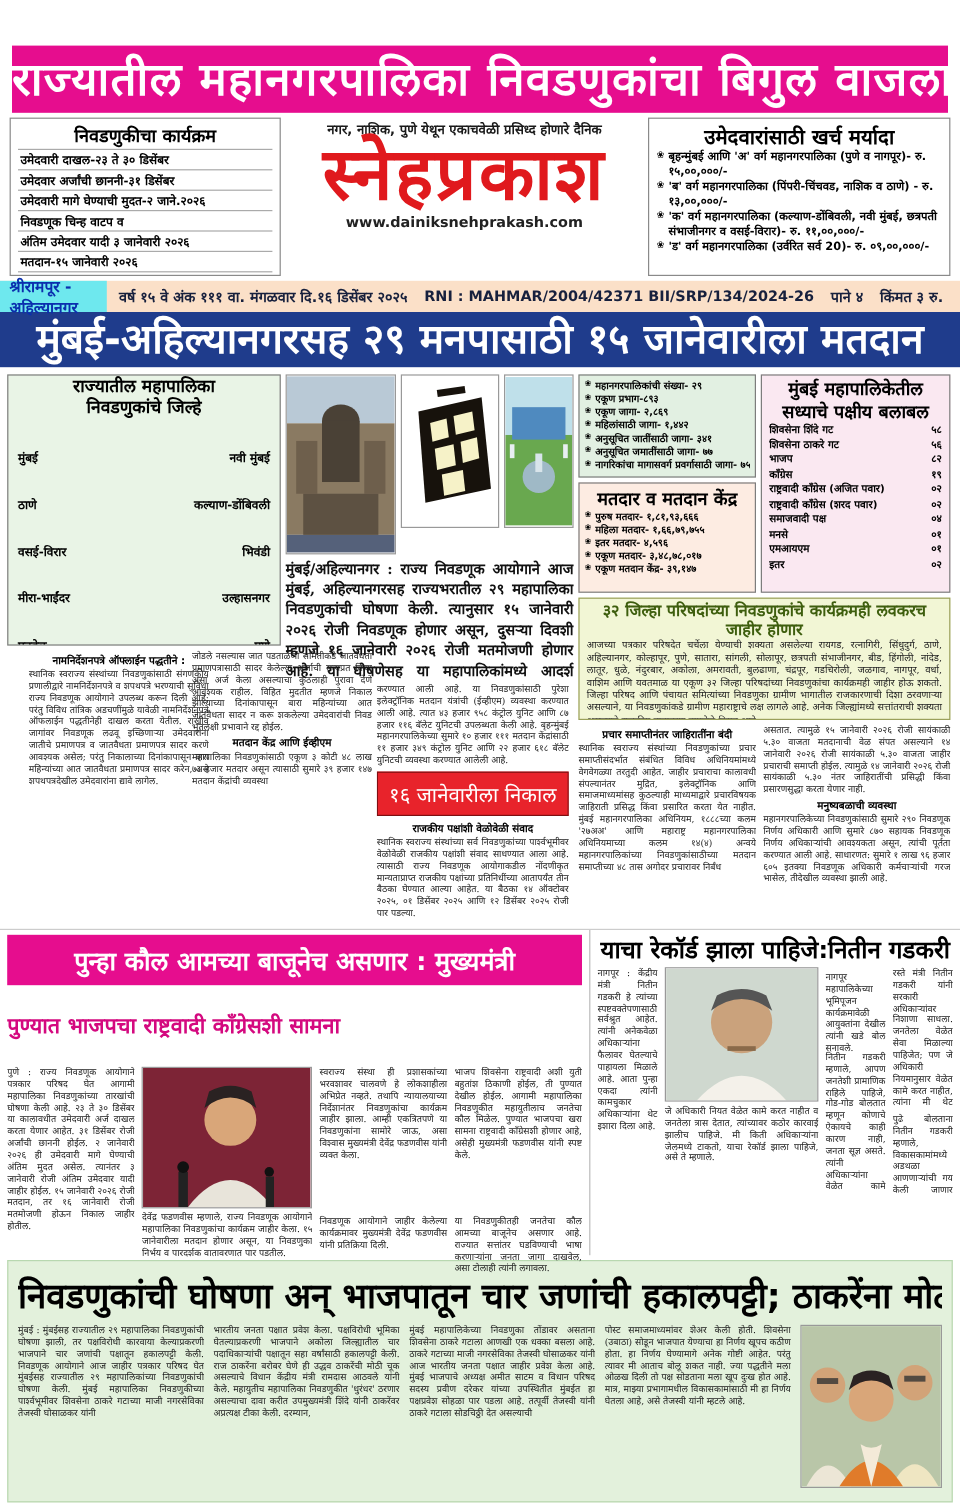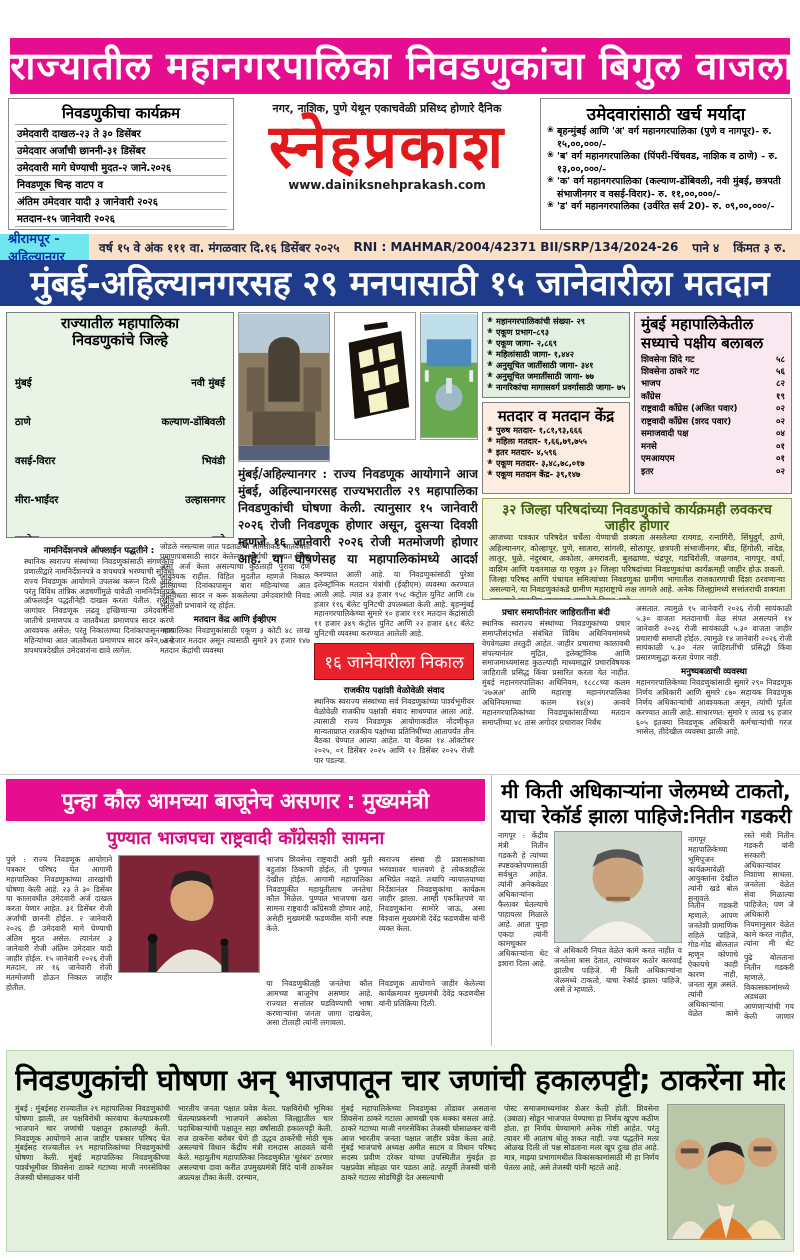--- a/index.html
+++ b/index.html
@@ -48,21 +48,21 @@
   .photo { position:absolute; overflow:hidden; border:1px solid #999; }
   .photo svg { display:block; width:100%; height:100%; }
 
   .stats-box { left:482px; top:6px; width:148px; height:86px; background:#e2f0e2; padding:3px 4px; }
   .stats-box li, .voters-box li { list-style:none; font-size:8.2px; font-weight:bold; line-height:1.35; padding-left:9px; position:relative; white-space:nowrap; overflow:hidden; }
   .stats-box li::before, .voters-box li::before { content:"❀"; position:absolute; left:0; font-size:7px; }
   .voters-box { left:482px; top:96px; width:148px; height:92px; background:#fdece2; padding:2px 4px; }
   .voters-box .box-title { font-size:15px; font-weight:bold; text-align:center; }
 
   .party-box { left:634px; top:6px; width:158px; height:182px; background:#fae8f1; padding:2px 6px; }
-  .party-box .t1, .party-box .t2 { font-size:15px; font-weight:bold; text-align:left; line-height:1.25; }
+  .party-box .t1, .party-box .t2 { font-size:15px; font-weight:bold; text-align:center; line-height:1.25; }
   .party-row { display:flex; justify-content:space-between; font-size:8.6px; font-weight:bold; line-height:1.45; }
 
   .lead-para { position:absolute; left:238px; top:160px; width:240px; height:100px; overflow:hidden;
     font-family:"DejaVu Serif", serif; font-size:12.2px; font-weight:bold; line-height:1.4; text-align:justify; color:#111; }
 
   .zp-box { left:482px; top:192px; width:310px; height:102px; background:#f2f6d5; border:1px solid #9aa05a; padding:2px 6px; }
   .zp-box .zp-title { font-size:13.5px; font-weight:bold; color:#3e5e0e; text-align:center; line-height:1.2; }
   .zp-box .zp-body { font-size:8px; line-height:1.3; text-align:justify; font-family:"DejaVu Serif", serif; color:#222; }
 
   .ncol { position:absolute; overflow:hidden; }
@@ -73,21 +73,21 @@
   .col3 { left:314px; top:264px; width:160px; height:198px; }
   .col4 { left:482px; top:298px; width:148px; height:164px; }
   .col5 { left:636px; top:298px; width:156px; height:164px; }
   .result-box { background:#e8232b; color:#fff; font-size:17px; font-weight:normal; text-align:center;
     padding:6px 2px; margin:4px 0; border:1px solid #7e0f12; font-family:"DejaVu Sans", sans-serif; white-space:nowrap; overflow:hidden; }
 
   
   .second-band { display:flex; height:272px; border-top:1px solid #ccc; }
   .cm-story { width:492px; padding:4px 6px; border-right:1px solid #bbb; }
   .cm-banner { background:#e60d8e; color:#fff; font-size:21px; font-weight:bold; text-align:center; padding:7px 2px; white-space:nowrap; overflow:hidden; }
-  .cm-subhead { color:#d4097f; font-size:18px; font-weight:bold; text-align:center; padding:4px 0; white-space:nowrap; overflow:hidden; }
+  .cm-subhead { color:#d4097f; font-size:18px; font-weight:bold; padding:21px 0; white-space:nowrap; overflow:hidden; }
   .story-body { display:flex; gap:6px; margin-top:2px; }
   .story-col { flex:1; overflow:hidden; }
   .mid-col { display:flex; flex-direction:column; gap:3px; }
   .gadkari-story { flex:1; padding:4px 6px; }
   .gk-headline { font-size:20px; font-weight:bold; text-align:center; line-height:1.25; color:#000; }
 
   
   .bottom-story { margin:4px 6px; height:202px; background:#e3f1dc; border:1px solid #b8d8b0; padding:4px 8px; }
   .bs-headline { font-size:29px; font-weight:bold; text-align:center; color:#000; white-space:nowrap; overflow:hidden; padding:4px 0 6px 0; }
   .bs-body { display:flex; gap:8px; height:140px; }
@@ -391,34 +391,34 @@
               <rect width="142" height="118" fill="#7d2436"></rect>
               <circle cx="74" cy="44" r="22" fill="#d9a679"></circle>
               <path d="M52 34 q22 -18 44 0 l-4 -14 q-18 -10 -36 0 z" fill="#2a2222"></path>
               <path d="M38 118 q36 -46 72 0 z" fill="#e8e4da"></path>
               <rect x="30" y="88" width="8" height="30" fill="#222"></rect>
                 <circle cx="34" cy="84" r="5" fill="#111"></circle>
               <rect x="104" y="92" width="7" height="26" fill="#222"></rect>
                 <circle cx="107" cy="88" r="4" fill="#111"></circle>
             </svg>
           </div>
+          <div class="btxt" style="height:64px;overflow:hidden;">देवेंद्र फडणवीस म्हणाले, राज्य निवडणूक आयोगाने महापालिका निवडणुकांचा कार्यक्रम जाहीर केला. १५ जानेवारीला मतदान होणार असून, या निवडणुका निर्भय व पारदर्शक वातावरणात पार पडतील.</div>
+        </div>
+        <div class="story-col">
+          <div class="btxt" style="height:120px;overflow:hidden;">स्वराज्य संस्था ही प्रशासकांच्या भरवशावर चालवणे हे लोकशाहीला अभिप्रेत नव्हते. तथापि न्यायालयाच्या निर्देशानंतर निवडणुकांचा कार्यक्रम जाहीर झाला. आम्ही एकत्रितपणे या निवडणुकांना सामोरे जाऊ, असा विश्वास मुख्यमंत्री देवेंद्र फडणवीस यांनी व्यक्त केला.</div>
+          <div class="btxt" style="height:64px;overflow:hidden;margin-top:4px;">निवडणूक आयोगाने जाहीर केलेल्या कार्यक्रमावर मुख्यमंत्री देवेंद्र फडणवीस यांनी प्रतिक्रिया दिली.</div>
         </div>
         <div class="story-col">
           <div class="btxt" style="height:120px;overflow:hidden;">भाजप शिवसेना राष्ट्रवादी अशी युती बहुतांश ठिकाणी होईल, ती पुण्यात देखील होईल. आगामी महापालिका निवडणुकीत महायुतीलाच जनतेचा कौल मिळेल. पुण्यात भाजपचा खरा सामना राष्ट्रवादी काँग्रेसशी होणार आहे, असेही मुख्यमंत्री फडणवीस यांनी स्पष्ट केले.</div>
           <div class="btxt" style="height:64px;overflow:hidden;margin-top:4px;">या निवडणुकीतही जनतेचा कौल आमच्या बाजूनेच असणार आहे. राज्यात सत्तांतर घडविण्याची भाषा करणाऱ्यांना जनता जागा दाखवेल, असा टोलाही त्यांनी लगावला.</div>
         </div>
-        <div class="story-col">
-          <div class="btxt" style="height:120px;overflow:hidden;">स्वराज्य संस्था ही प्रशासकांच्या भरवशावर चालवणे हे लोकशाहीला अभिप्रेत नव्हते. तथापि न्यायालयाच्या निर्देशानंतर निवडणुकांचा कार्यक्रम जाहीर झाला. आम्ही एकत्रितपणे या निवडणुकांना सामोरे जाऊ, असा विश्वास मुख्यमंत्री देवेंद्र फडणवीस यांनी व्यक्त केला.</div>
-          <div class="btxt" style="height:64px;overflow:hidden;margin-top:4px;">निवडणूक आयोगाने जाहीर केलेल्या कार्यक्रमावर मुख्यमंत्री देवेंद्र फडणवीस यांनी प्रतिक्रिया दिली.</div>
-        </div>
       </div>
     </div>
 
     <div class="gadkari-story">
-      <div class="gk-headline">मी किती अधिकाऱ्यांना जेलमध्ये टाकतो,</div>
       <div class="gk-headline">याचा रेकॉर्ड झाला पाहिजे:नितीन गडकरी</div>
       <div class="story-body">
         <div class="story-col btxt" style="height:190px;">नागपूर : केंद्रीय मंत्री नितीन गडकरी हे त्यांच्या स्पष्टवक्तेपणासाठी सर्वश्रुत आहेत. त्यांनी अनेकवेळा अधिकाऱ्यांना फैलावर घेतल्याचे पाहायला मिळाले आहे. आता पुन्हा एकदा त्यांनी कामचुकार अधिकाऱ्यांना थेट इशारा दिला आहे.</div>
         <div class="mid-col" style="width:128px;">
           <div class="photo" style="position:static;width:128px;height:112px;">
             <svg viewBox="0 0 128 112">
               <rect width="128" height="112" fill="#cfd8cf"></rect>
               <circle cx="64" cy="46" r="26" fill="#caa27c"></circle>
               <path d="M38 36 q26 -20 52 0 l-5 -13 q-21 -11 -42 0 z" fill="#555"></path>
               <path d="M26 112 q38 -42 76 0 z" fill="#f4f1ea"></path>

